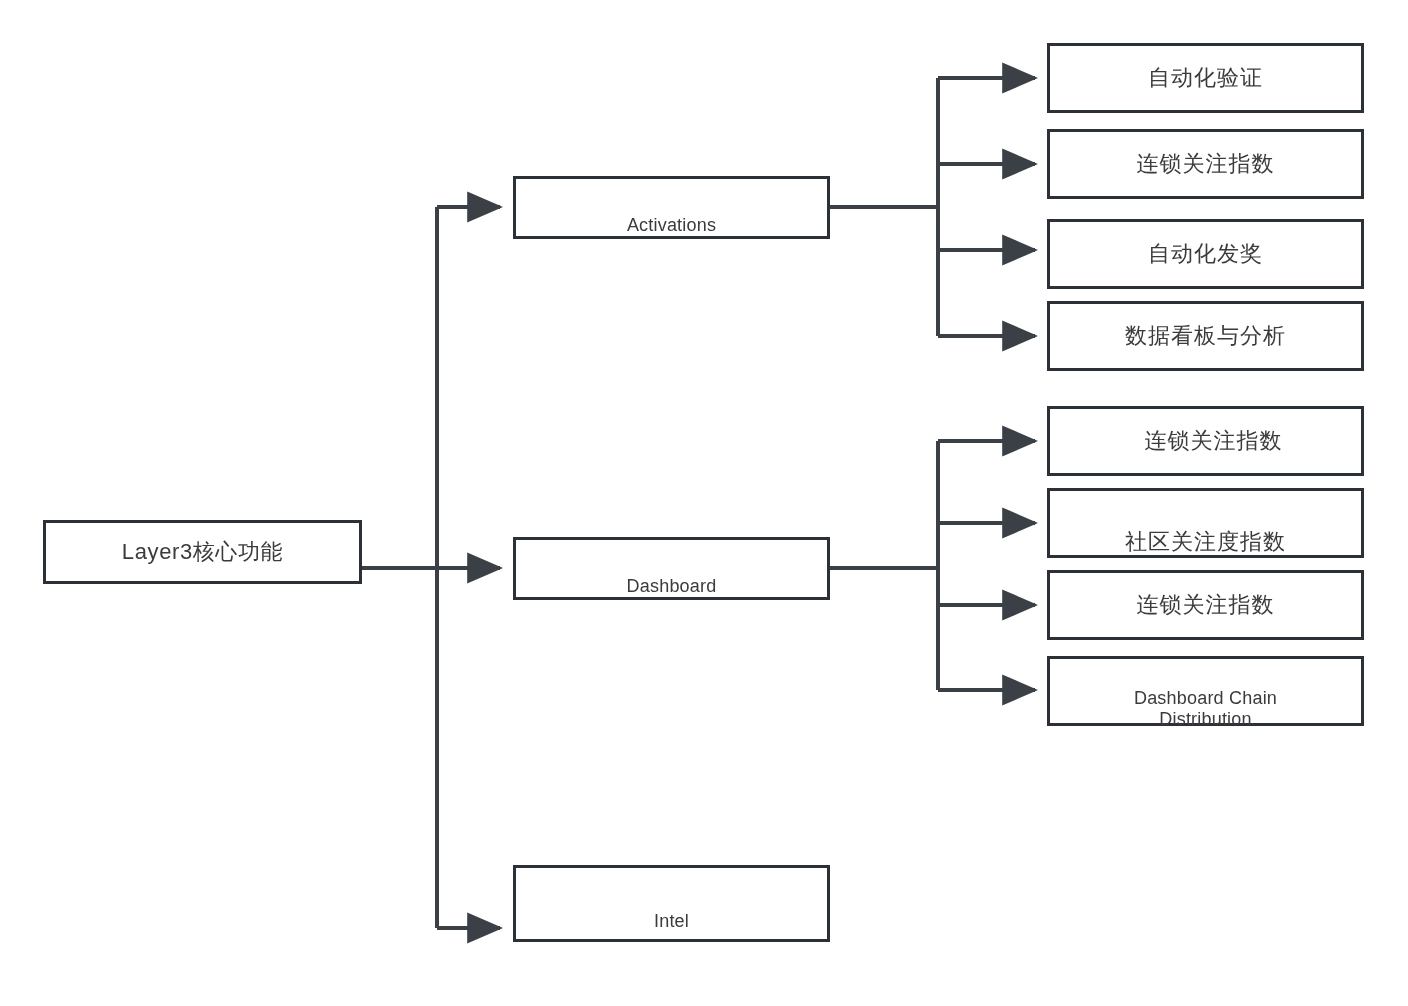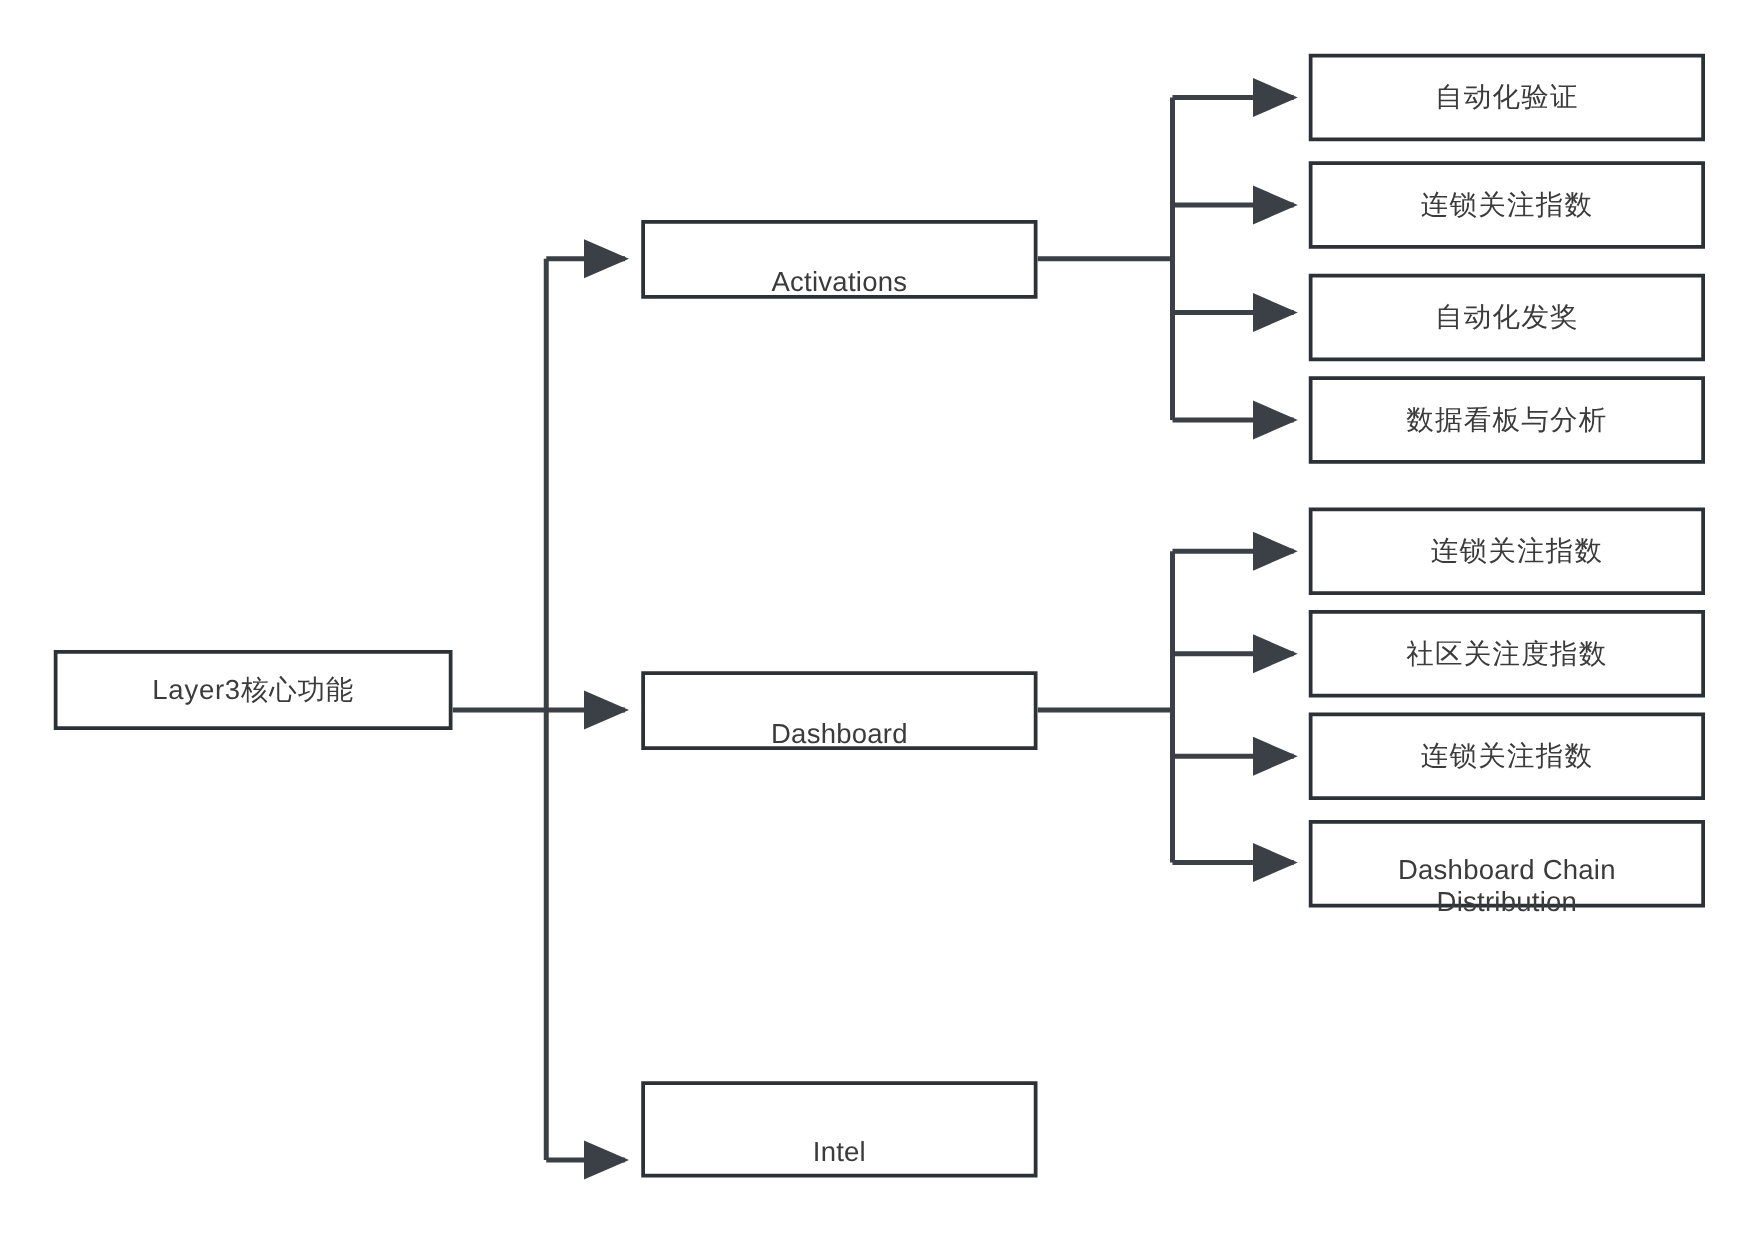--- a/index.html
+++ b/index.html
@@ -37,21 +37,21 @@
     justify-content: center;
     text-align: center;
     color: #3b3b3b;
     line-height: 1.18;
   }
   .node .label {
     display: block;
     padding: 0 8px;
     white-space: pre-line;
   }
-  .node.latin .label { font-size: 22px; letter-spacing: 0.2px; margin-top: 36px; }
+  .node.latin .label { font-size: 18px; letter-spacing: 0.2px; margin-top: 36px; }
   .node.cjk   .label { font-size: 22px; letter-spacing: 1.0px; }
   .node.root  .label { font-size: 22px; letter-spacing: 0.6px; }
 </style>
 </head>
 <body>
 
 <div id="diagram-canvas">
 
   <svg class="edges" viewBox="0 0 1408 1006" xmlns="http://www.w3.org/2000/svg">
     <defs>
@@ -113,21 +113,21 @@
   <div class="node cjk" style="left:1047px; top:219px; width:317px; height:70px;">
     <span class="label">自动化发奖</span>
   </div>
   <div class="node cjk" style="left:1047px; top:301px; width:317px; height:70px;">
     <span class="label">数据看板与分析</span>
   </div>
 
   <div class="node cjk" style="left:1047px; top:406px; width:317px; height:70px;padding-left:16px;">
     <span class="label">连锁关注指数</span>
   </div>
-  <div class="node cjk" style="left:1047px; top:488px; width:317px; height:70px;">
+  <div class="node cjk" style="left:1047px; top:488px; width:317px; height:70px;align-items:flex-end;">
     <span class="label">社区关注度指数</span>
   </div>
   <div class="node cjk" style="left:1047px; top:570px; width:317px; height:70px;">
     <span class="label">连锁关注指数</span>
   </div>
   <div class="node latin" style="left:1047px; top:656px; width:317px; height:70px;">
     <span class="label">Dashboard Chain
 Distribution</span>
   </div>
 

